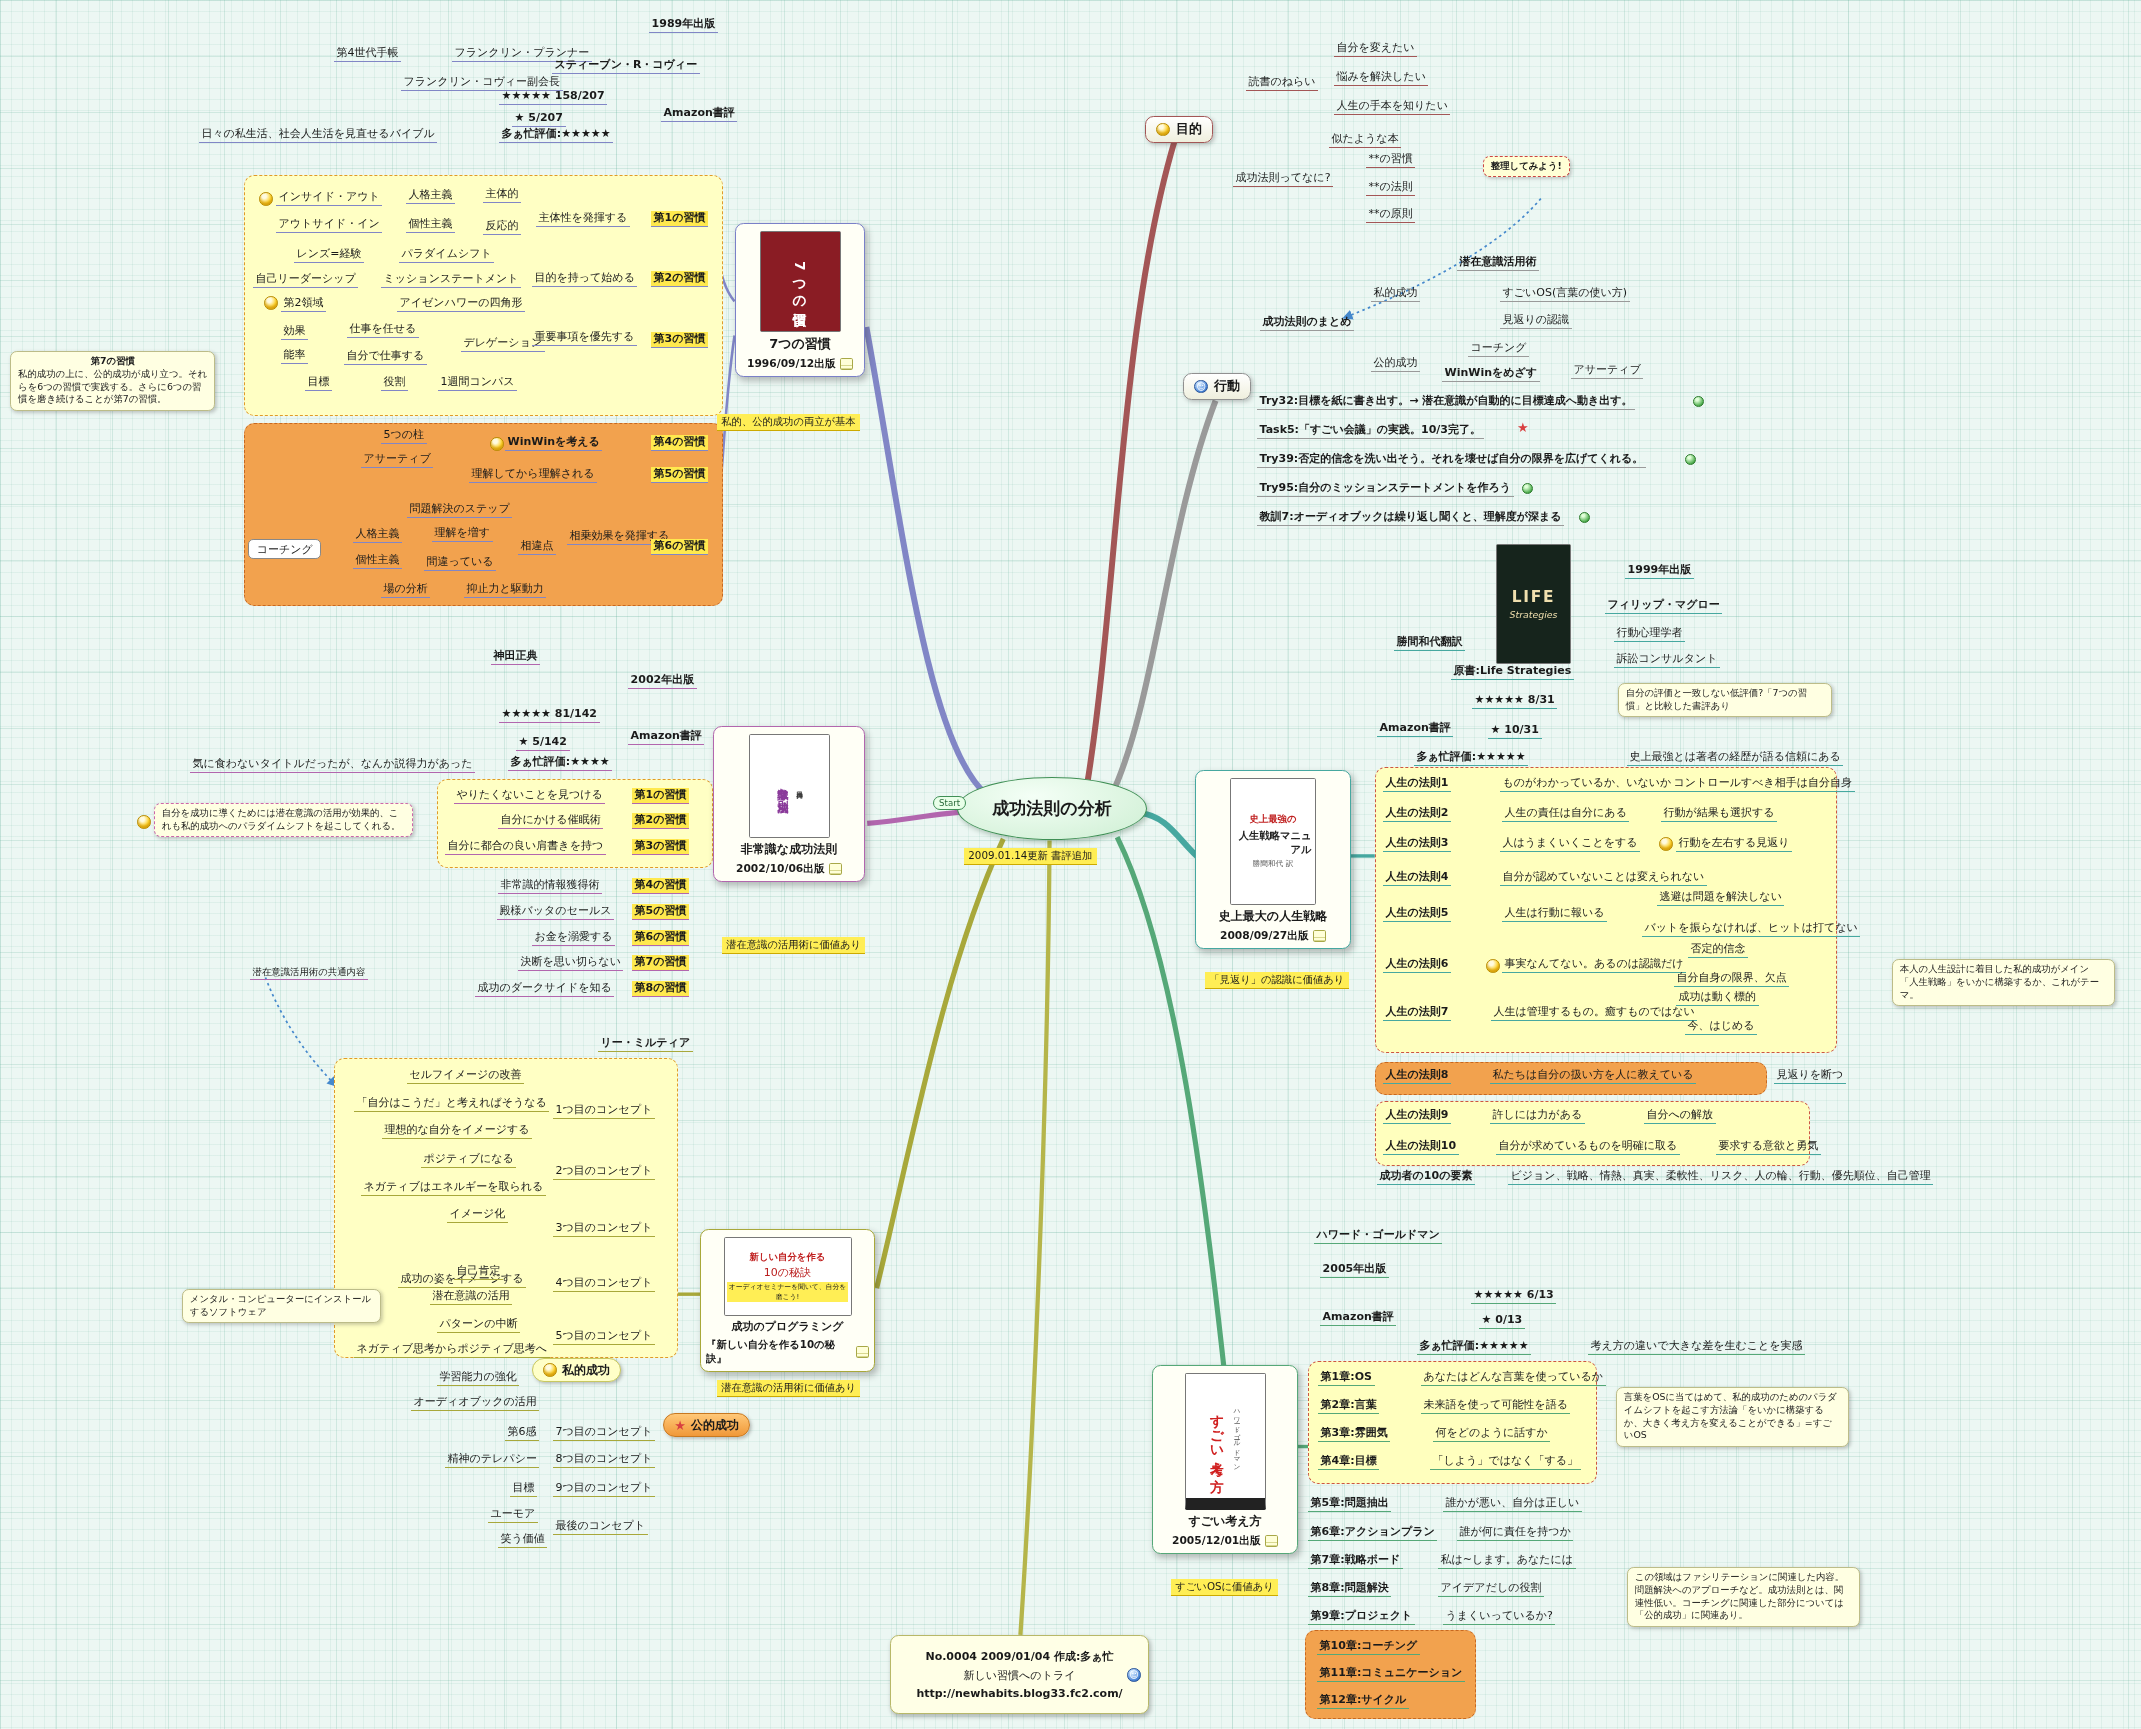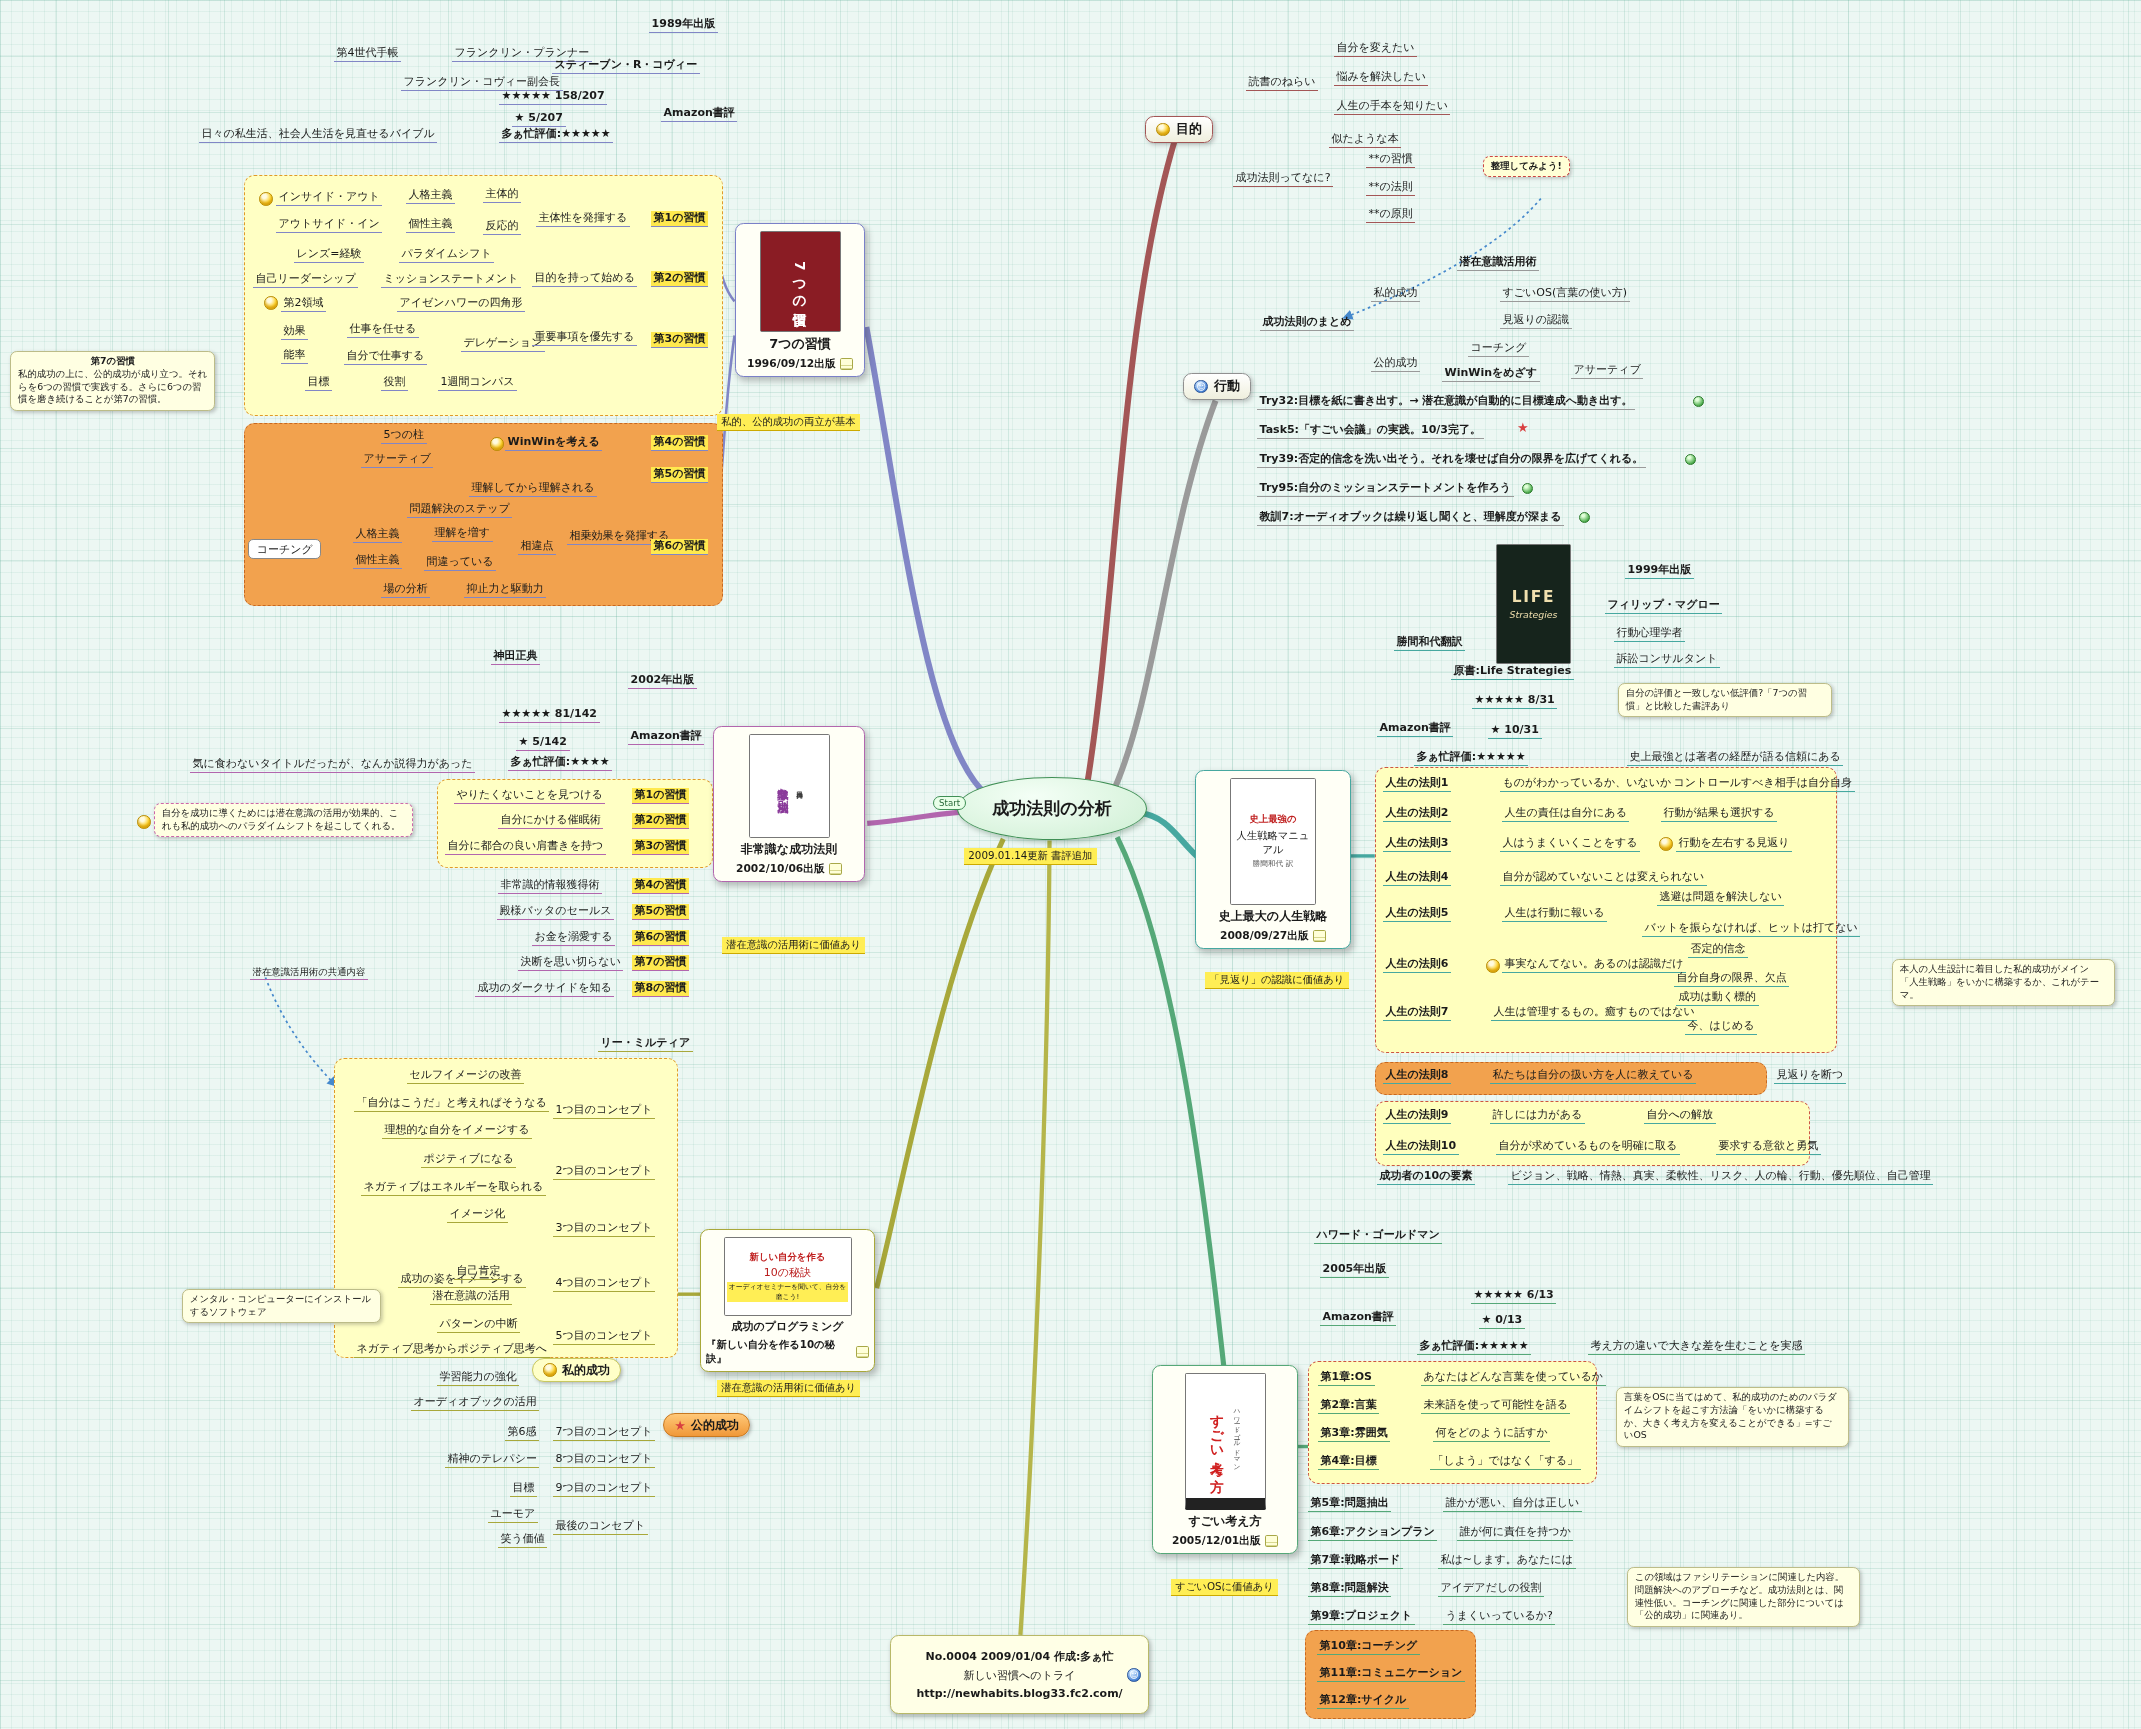--- a/index.html
+++ b/index.html
@@ -116,21 +116,21 @@
 <span class="n b hl u-b" style="left:651px;top:332px">第3の習慣</span>
 <span class="n u-b" style="left:305px;top:375px">目標</span>
 <span class="n u-b" style="left:381px;top:375px">役割</span>
 <span class="n u-b" style="left:438px;top:375px">1週間コンパス</span>
 
 <span class="n u-b" style="left:381px;top:428px">5つの柱</span>
 <span class="n u-b" style="left:361px;top:452px">アサーティブ</span>
 <span class="ic ic-bulb abs" style="left:490px;top:437px"></span>
 <span class="n b u-b" style="left:505px;top:435px">WinWinを考える</span>
 <span class="n b hl u-b" style="left:651px;top:435px">第4の習慣</span>
-<span class="n u-b" style="left:469px;top:481px">理解してから理解される</span>
+<span class="n u-b" style="left:469px;top:467px">理解してから理解される</span>
 <span class="n b hl u-b" style="left:651px;top:467px">第5の習慣</span>
 <span class="n u-b" style="left:407px;top:502px">問題解決のステップ</span>
 <div class="wbox" style="left:248px;top:539px">コーチング</div>
 <span class="n u-b" style="left:353px;top:527px">人格主義</span>
 <span class="n u-b" style="left:432px;top:526px">理解を増す</span>
 <span class="n u-b" style="left:353px;top:553px">個性主義</span>
 <span class="n u-b" style="left:424px;top:555px">間違っている</span>
 <span class="n u-b" style="left:518px;top:539px">相違点</span>
 <span class="n u-b" style="left:567px;top:529px">相乗効果を発揮する</span>
 <span class="n b hl u-b" style="left:651px;top:539px">第6の習慣</span>
@@ -348,21 +348,21 @@
 <span class="n b u-t" style="left:1383px;top:1139px">人生の法則10</span>
 <span class="n u-t" style="left:1496px;top:1139px">自分が求めているものを明確に取る</span>
 <span class="n u-t" style="left:1716px;top:1139px">要求する意欲と勇気</span>
 <span class="n b u-t" style="left:1377px;top:1169px">成功者の10の要素</span>
 <span class="n u-t" style="left:1508px;top:1169px">ビジョン、戦略、情熱、真実、柔軟性、リスク、人の輪、行動、優先順位、自己管理</span>
 <div class="callout" style="left:1892px;top:959px;width:223px">本人の人生設計に着目した私的成功がメイン「人生戦略」をいかに構築するか、これがテーマ。</div>
 
 <div class="card" style="left:1195px;top:770px;width:156px;border-color:#46a8a0">
   <div class="cover" style="width:86px;height:127px;background:#fff;flex-direction:column;gap:2.6px;padding:3.4px">
     <span style="color:#c02020;font-weight:bold;font-size:9.4px">史上最強の</span>
-    <span style="color:#222;font-weight:normal;font-size:10.3px;white-space:normal;text-align:center">人生戦略マニュアル</span>
+    <span style="color:#222;font-weight:bold;font-size:10.3px;white-space:normal;text-align:right">人生戦略マニュアル</span>
     <span style="color:#555;font-size:7.7px">勝間和代 訳</span>
   </div>
   <div class="ct" style="font-size:12px">史上最大の人生戦略</div>
   <div class="cp">
       <span>2008/09/27出版</span>
       <span class="ic ic-note"></span>
     </div>
 </div>
 <span class="note-hl" style="left:1205px;top:972px">「見返り」の認識に価値あり</span>
 

